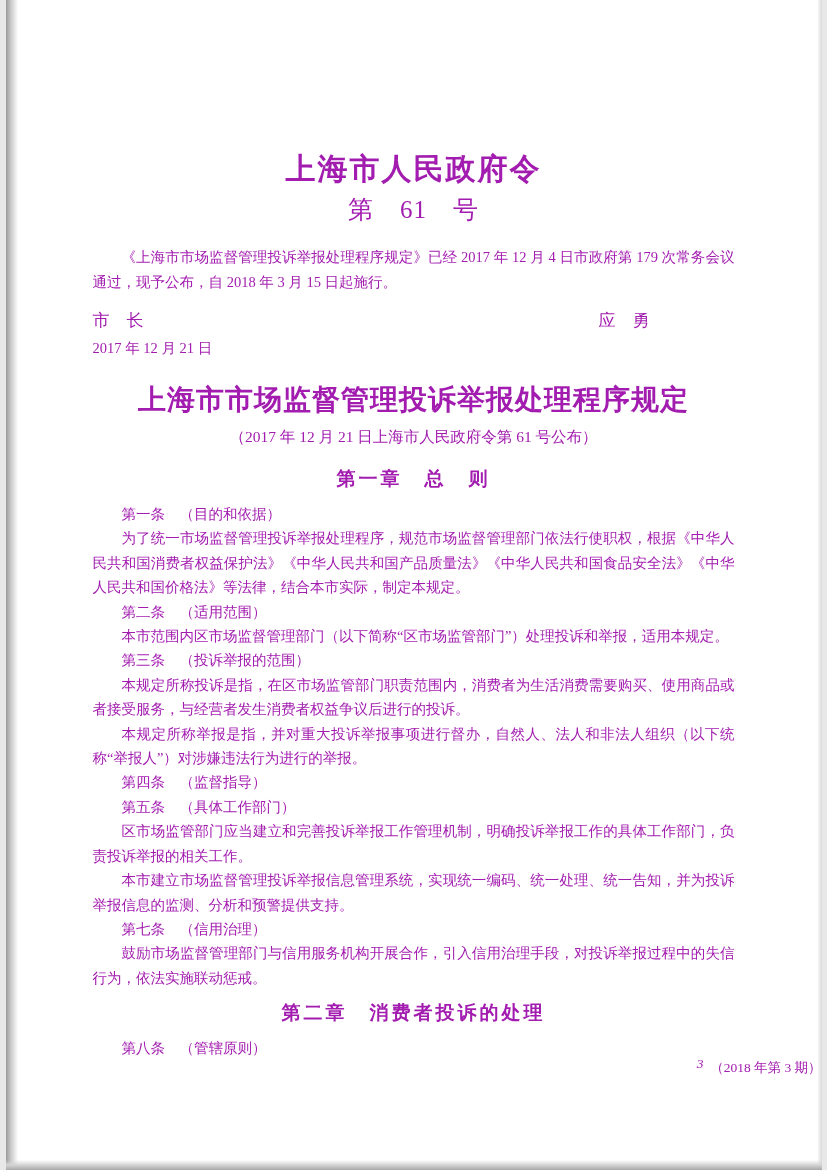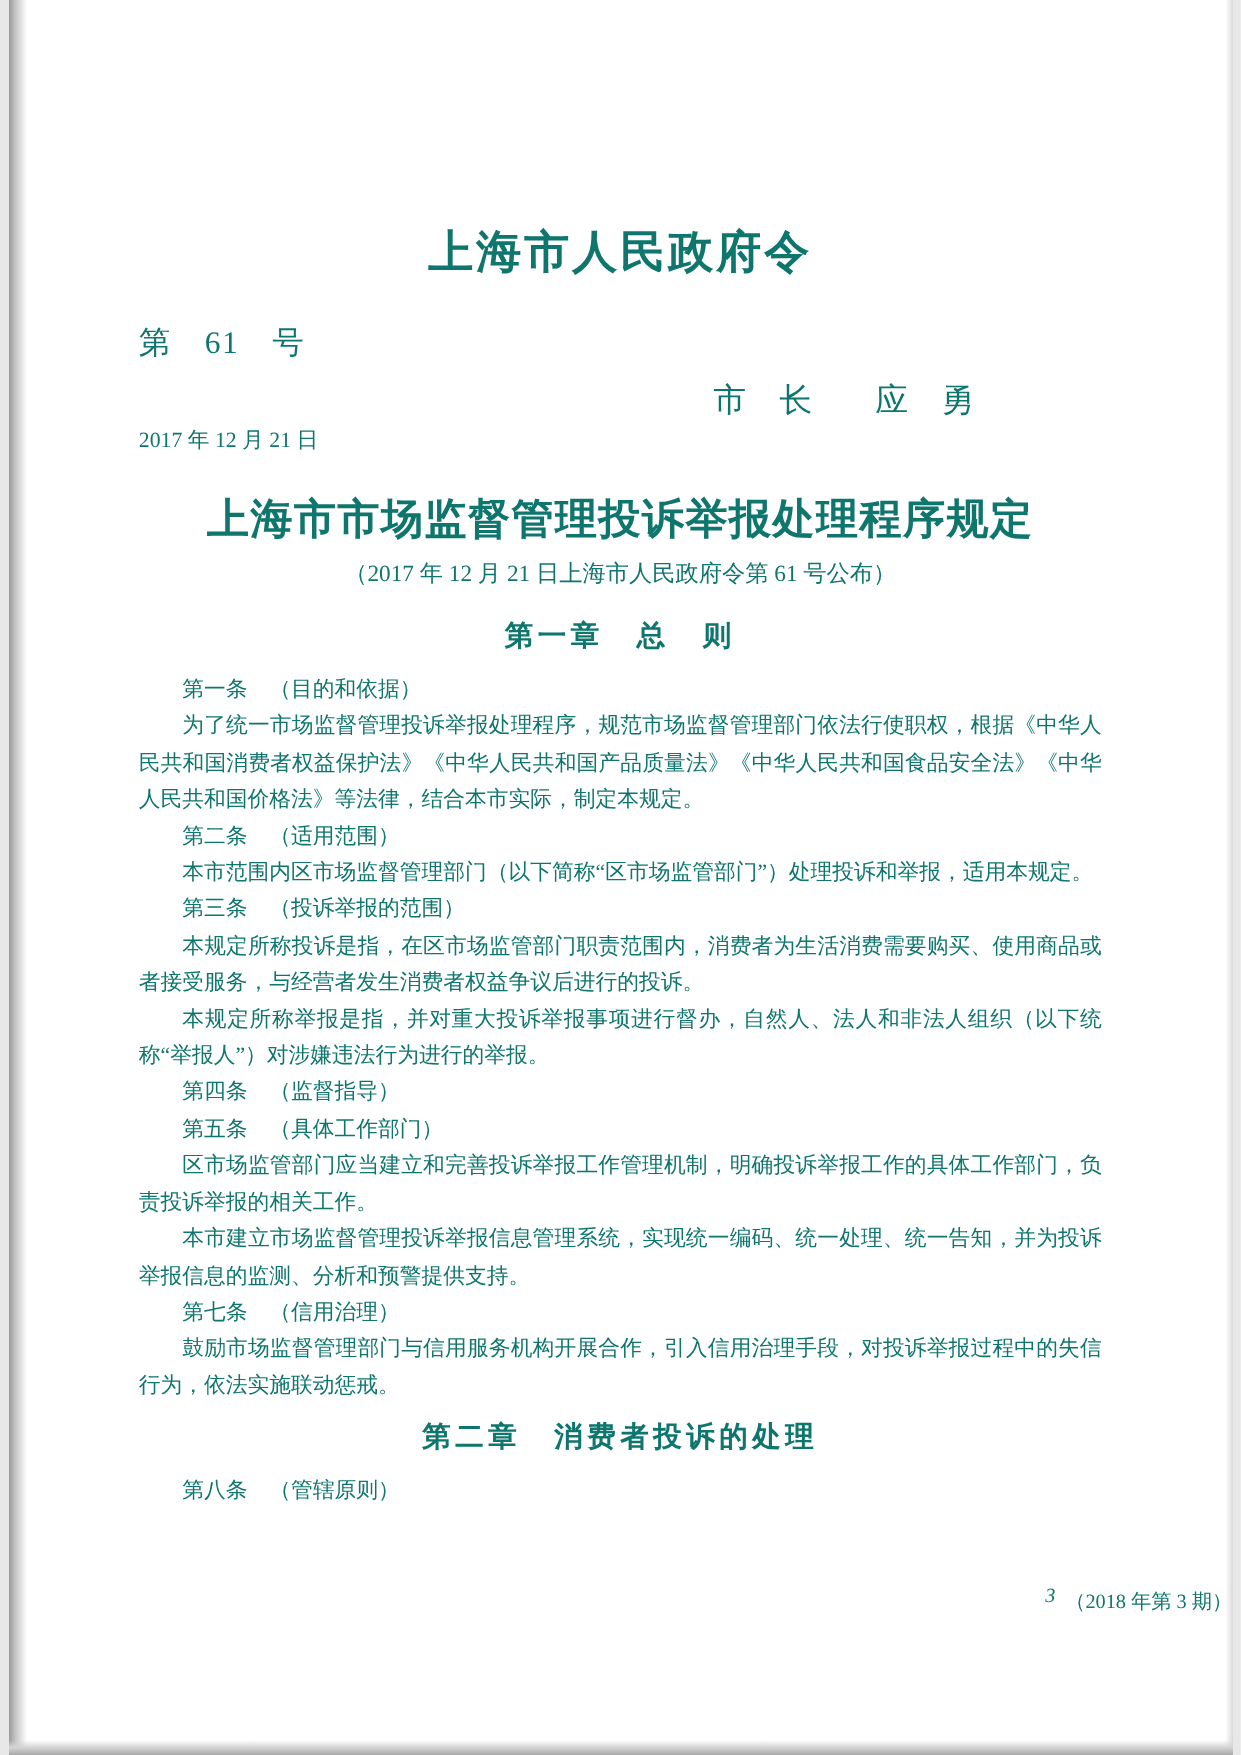--- a/index.html
+++ b/index.html
@@ -1,21 +1,21 @@
 <!DOCTYPE html>
 <html><head>
 <meta charset="utf-8">
 <style>
   html, body { margin: 0; padding: 0; background: #e8e8e8; }
   .page {
     position: relative;
     width: 816px; height: 1170px;
     margin: 0 auto;
     background: #ffffff;
-    color: #0f766e;
+    color: #a21caf;
     overflow: hidden;
     font-family: "Liberation Serif", "DejaVu Serif", serif;
   }
   
   .edge-left {
     position: absolute; left: 0; top: 0; bottom: 0; width: 12px;
     background: linear-gradient(to right, #9a9a9a 0%, #c9c9c9 40%, rgba(255,255,255,0) 100%);
   }
   .edge-bottom {
     position: absolute; left: 0; right: 0; bottom: 0; height: 10px;
@@ -30,40 +30,40 @@
   .gov-order-title {
     margin: 150px 0 0;
     text-align: center;
     font-family: "Liberation Sans", "DejaVu Sans", sans-serif;
     font-weight: bold;
     font-size: 30px;
     letter-spacing: 2px;
     line-height: 38px;
   }
   .gov-order-no {
-    margin-top: 27px;
-    text-align: left;
-    font-size: 21px;
+    margin-top: 9px;
+    text-align: center;
+    font-size: 25px;
     line-height: 26px;
     letter-spacing: 1px;
   }
   .announcement {
     margin: 22px 0 0;
     font-size: 14.5px;
     line-height: 25px;
     text-align: justify;
     text-indent: 2em;
   }
   .sig-row {
     margin-top: 14px;
     display: flex;
-    justify-content: flex-end;
+    justify-content: space-between;
     gap: 42px;
     padding-right: 85px;
-    font-size: 22px;
+    font-size: 17px;
     line-height: 24px;
   }
   .sig-date {
     margin-top: 4px;
     text-align: left;
     padding-right: 40px;
     font-size: 14.5px;
     line-height: 22px;
   }
   .reg-title {
@@ -122,20 +122,21 @@
 <div class="page">
   <div class="edge-left"></div>
   <div class="edge-right"></div>
   <div class="edge-bottom"></div>
 
   <div class="content">
 
     <header>
       <h1 class="gov-order-title">上海市人民政府令</h1>
       <div class="gov-order-no">第　61　号</div>
+      <p class="announcement">《上海市市场监督管理投诉举报处理程序规定》已经 2017 年 12 月 4 日市政府第 179 次常务会议通过，现予公布，自 2018 年 3 月 15 日起施行。</p>
       <div class="sig-row">
         <span>市　长</span>
         <span>应　勇</span>
       </div>
       <div class="sig-date">2017 年 12 月 21 日</div>
     </header>
 
     <section>
       <h2 class="reg-title">上海市市场监督管理投诉举报处理程序规定</h2>
       <div class="pub-note">（2017 年 12 月 21 日上海市人民政府令第 61 号公布）</div>

